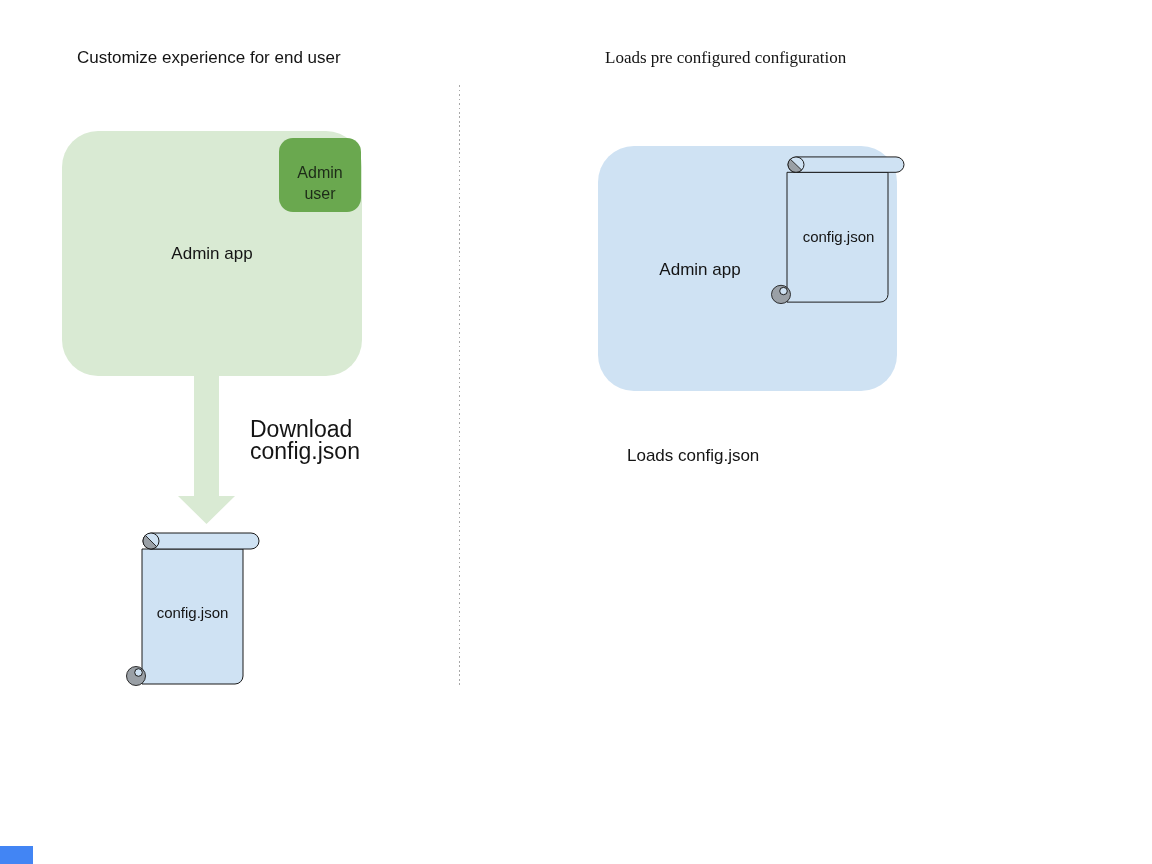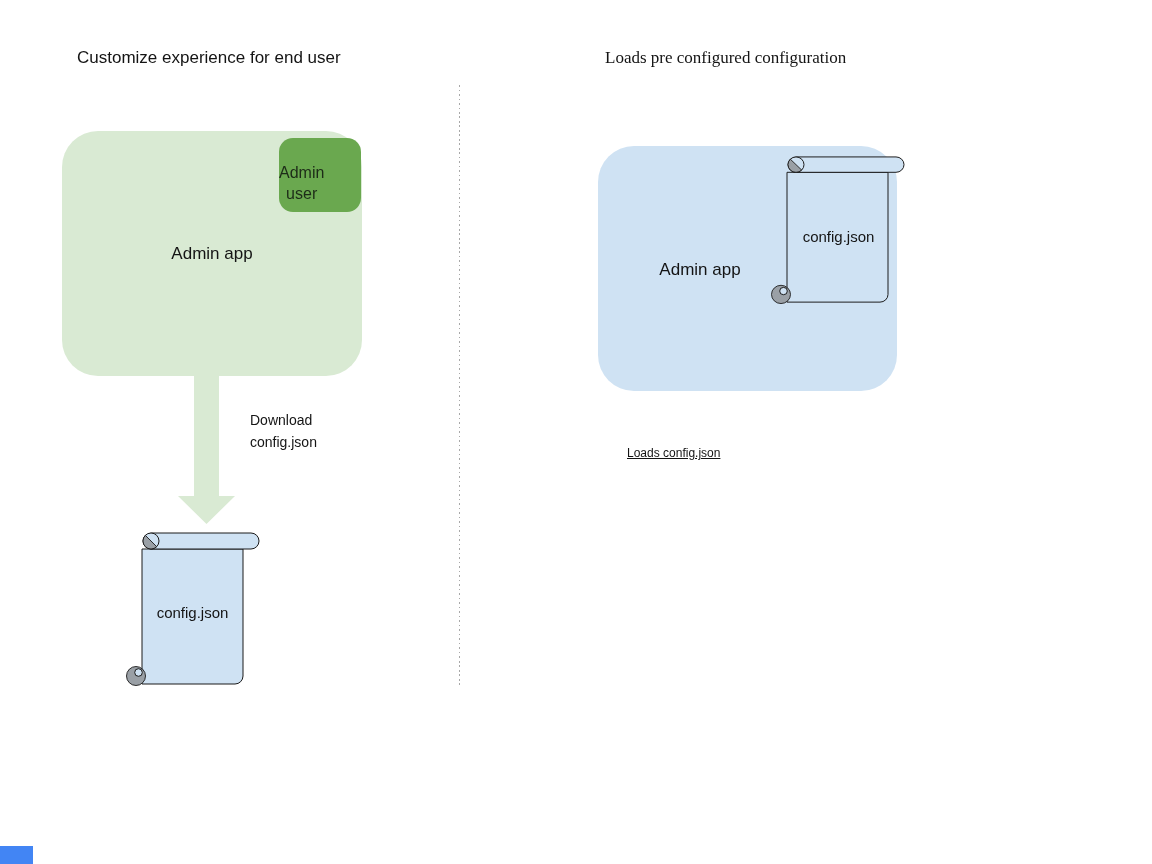--- a/index.html
+++ b/index.html
@@ -8,35 +8,35 @@
     font-family:"Liberation Sans", sans-serif;color:var(--text-color,#141414);
     overflow:hidden;
   }
   .abs{position:absolute;}
   .heading{font-size:17px;line-height:20px;white-space:nowrap;text-align:center;}
   .app-box{border-radius:36px;}
   .admin-app{left:62px;top:131px;width:300px;height:245px;background:var(--light-green);}
   .admin-app-label{left:62px;top:244px;width:300px;text-align:center;font-size:17px;}
   .admin-panel{
     left:279px;top:138px;width:82px;height:74px;border-radius:14px;
-    background:var(--dark-green);display:flex;align-items:center;
+    background:var(--dark-green);display:flex;align-items:center;justify-content:center;
     padding-top:15px;box-sizing:border-box;
   }
   .admin-panel-label{font-size:16px;line-height:21px;text-align:center;color:#1d2b18;}
   .arrow-svg{left:178px;top:376px;}
-  .arrow-label{left:250px;top:409px;width:130px;font-size:14px;line-height:22px;}
+  .arrow-label{left:250px;top:418px;width:130px;font-size:23px;line-height:22px;}
   .two-line span{display:block;}
   .scroll-left{left:124px;top:531px;}
   .scroll-right{left:769px;top:155px;}
   .scroll-label{font-size:15px;line-height:18px;text-align:center;white-space:nowrap;}
   .scroll-left-label{left:142px;top:604px;width:101px;}
   .scroll-right-label{left:787px;top:228px;width:103px;}
   .demo-app{left:598px;top:146px;width:299px;height:245px;background:var(--light-blue);}
   .demo-app-label{left:630px;top:260px;width:140px;text-align:center;font-size:17px;}
-  .loads-caption{left:627px;top:446px;font-size:12px;white-space:nowrap;text-decoration:underline;}
+  .loads-caption{left:627px;top:446px;font-size:17px;white-space:nowrap;}
   .divider{
     left:459px;top:85px;width:1px;height:602px;
     background:repeating-linear-gradient(to bottom,var(--divider-gray) 0 1.5px,transparent 1.5px 4.5px);
   }
   .corner-rect{left:0;top:846px;width:33px;height:18px;background:var(--corner-blue);}
   .scroll-fill{fill:var(--light-blue);stroke:var(--outline-black);stroke-width:1;}
   .scroll-gray{fill:var(--scroll-gray);stroke:var(--outline-black);stroke-width:0.9;}
   .arrow-fill{fill:var(--light-green);}
 </style>
 </head>

